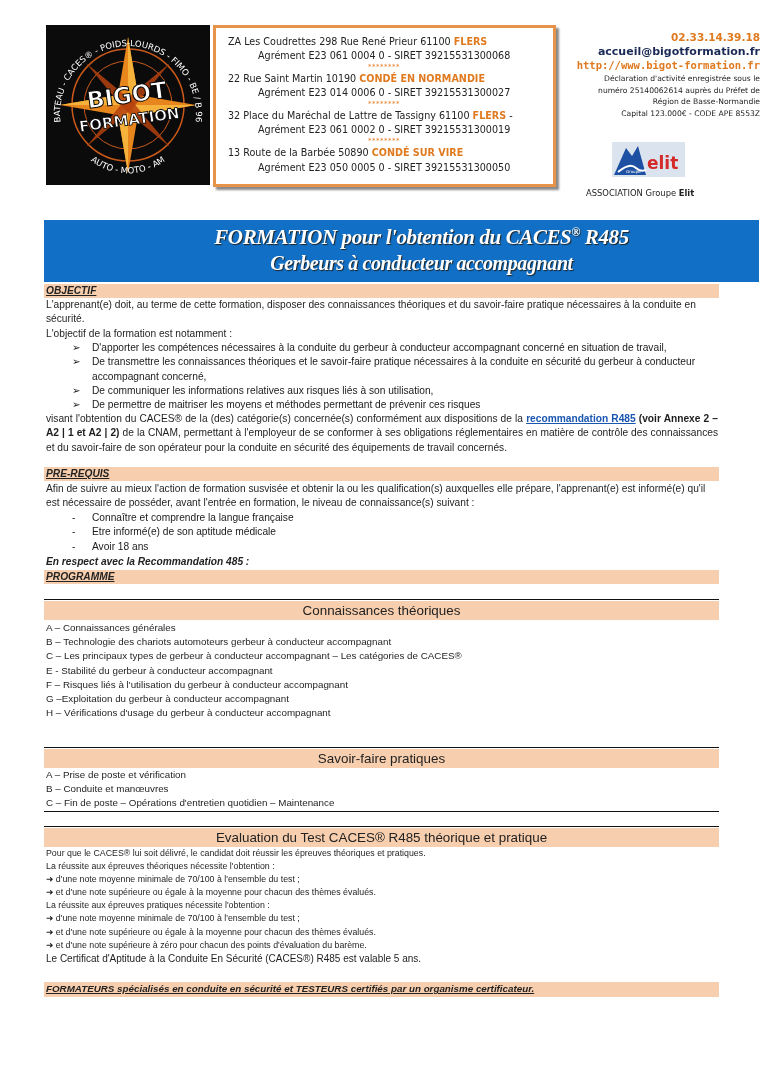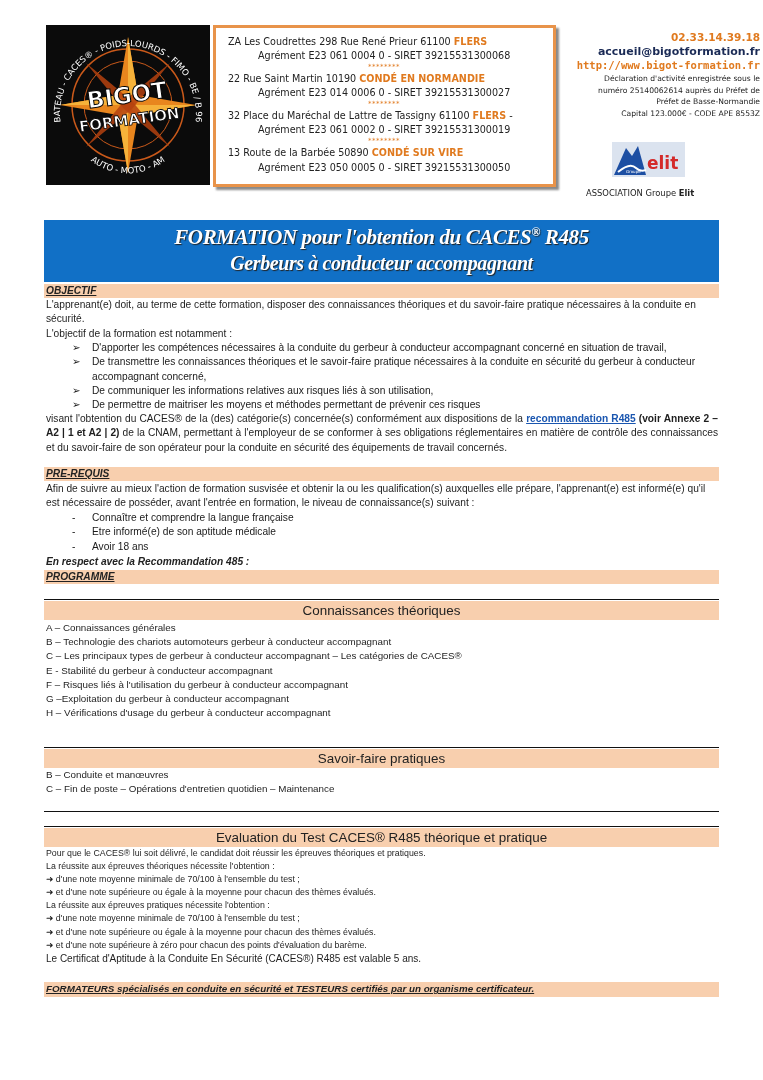--- a/index.html
+++ b/index.html
@@ -15,21 +15,21 @@
   .contact { position:absolute; left:555px; top:28px; width:205px; text-align:right; font-family:"DejaVu Sans", sans-serif; }
   .contact .phone { color:#e07a1f; font-weight:bold; font-size:10.5px; margin-top:3px; }
   .contact .email { color:#1a2a55; font-weight:bold; font-size:11px; margin-top:2px; }
   .contact .web { color:#e07a1f; font-weight:bold; font-size:10.5px; font-family:"DejaVu Sans Mono", monospace; margin-top:1px; }
   .contact .small { font-size:7.6px; color:#222; line-height:11.5px; margin-top:2px; }
   .elit { position:absolute; left:612px; top:142px; width:73px; height:35px; background:#dbe3ef; }
   .assoc { position:absolute; left:586px; top:188px; font-family:"DejaVu Sans", sans-serif; font-size:8.4px; color:#222; white-space:nowrap; }
   .assoc b { font-weight:bold; }
 
   
-  .banner { position:absolute; left:44px; top:220px; width:675px; height:62px; background:#1170c6; text-align:center; color:#fff; font-family:"Liberation Serif", serif; font-style:italic; font-weight:bold; text-shadow:1px 1px 1px #222; }
+  .banner { position:absolute; left:44px; top:220px; width:675px; height:62px; background:#1170c6; text-align:center; color:#fff; font-family:"Liberation Serif", serif; font-style:italic; font-weight:bold; text-shadow:1px 1px 1px #222;padding-left:40px; }
   .banner .t1 { font-size:21px; margin-top:5px; letter-spacing:-0.4px; }
   .banner .t2 { font-size:20px; margin-top:2px; letter-spacing:-0.4px; }
   .banner sup { font-size:12px; }
 
   
   .section-bar { position:absolute; left:44px; width:675px; height:14px; background:#f8cfae; }
   .section-label { position:absolute; left:46px; font-size:10.2px; font-weight:bold; font-style:italic; text-decoration:underline; color:#222; }
   .para { position:absolute; left:46px; font-size:10.2px; line-height:14.3px; color:#1e1e1e; width:672px; }
   .para.justify { text-align:justify; }
   .bullets { position:absolute; left:72px; font-size:10.2px; line-height:14.3px; width:646px; }
@@ -93,21 +93,21 @@
   <div class="addr-line" style="left:42px;top:134px;">Agrément E23 050 0005 0 - SIRET 39215531300050</div>
 </div>
 
 <div class="contact">
   <div class="phone">02.33.14.39.18</div>
   <div class="email">accueil@bigotformation.fr</div>
   <div class="web">http://www.bigot-formation.fr</div>
   <div class="small">
     <div>Déclaration d'activité enregistrée sous le</div>
     <div>numéro 25140062614 auprès du Préfet de</div>
-    <div>Préfet de Basse-Normandie</div>
+    <div>Région de Basse-Normandie</div>
     <div>Capital 123.000€ - CODE APE 8553Z</div>
   </div>
 </div>
 
 <div class="elit">
   <svg width="73" height="35" viewBox="0 0 73 35">
     <path d="M2 33 L14 6 L20 14 L26 4 L34 33 Z" fill="#1d4fa3"></path>
     <path d="M6 30 Q18 20 24 26 Q28 30 34 28" stroke="#ffffff" stroke-width="2" fill="none"></path>
     <text x="35" y="27" font-family="DejaVu Sans, sans-serif" font-weight="bold" font-size="17" fill="#d42a2a">elit</text>
     <text x="14" y="31" font-family="DejaVu Sans, sans-serif" font-size="4" fill="#ffffff">Groupe</text>
@@ -175,20 +175,21 @@
   <div>C – Les principaux types de gerbeur à conducteur accompagnant – Les catégories de CACES®</div>
   <div>E - Stabilité du gerbeur à conducteur accompagnant</div>
   <div>F – Risques liés à l'utilisation du gerbeur à conducteur accompagnant</div>
   <div>G –Exploitation du gerbeur à conducteur accompagnant</div>
   <div>H – Vérifications d'usage du gerbeur à conducteur accompagnant</div>
 </div>
 
 <div class="hr" style="top:747px;"></div>
 <div class="heading-bar" style="top:749px;">Savoir-faire pratiques</div>
 <div class="list" style="top:768px;">
+  <div>A – Prise de poste et vérification</div>
   <div>B – Conduite et manœuvres</div>
   <div>C – Fin de poste – Opérations d'entretien quotidien – Maintenance</div>
 </div>
 <div class="hr" style="top:811px;"></div>
 
 <div class="hr" style="top:826px;"></div>
 <div class="heading-bar" style="top:828px;">Evaluation du Test CACES® R485 théorique et pratique</div>
 <div class="eval" style="top:847px;">
   <div>Pour que le CACES® lui soit délivré, le candidat doit réussir les épreuves théoriques et pratiques.</div>
   <div>La réussite aux épreuves théoriques nécessite l'obtention :</div>

